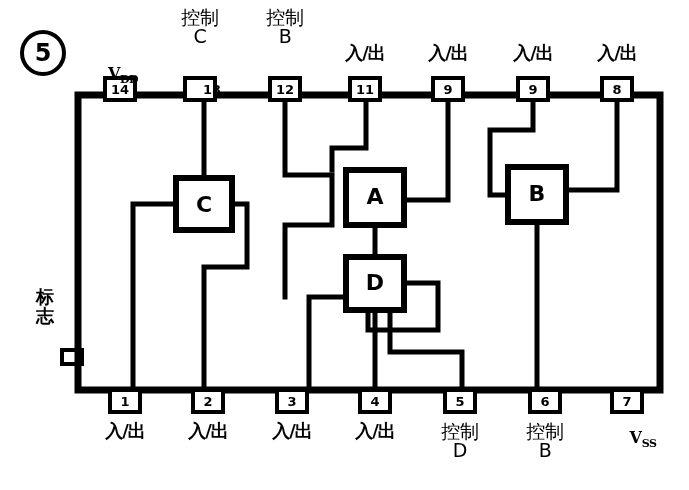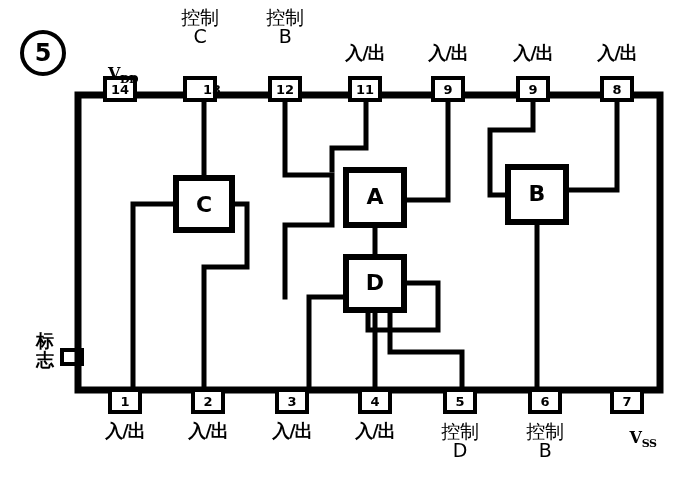--- a/index.html
+++ b/index.html
@@ -209,16 +209,16 @@
   <div class="lbl cjk-label" style="left:436px; top:422px; width:48px;">控制
 D</div>
 
   <div class="lbl cjk-label" style="left:521px; top:422px; width:48px;">控制
 B</div>
 
   <div class="lbl rail-label" style="left:620px; top:414px; width:46px;">
     <span>V</span><sub>SS</sub>
   </div>
 
-  <div class="marker-label" style="left:32px; top:288px;margin-top:44px;">标
+  <div class="marker-label" style="left:32px; top:288px;">标
 志</div>
 
 </div>
 
 </body></html>

